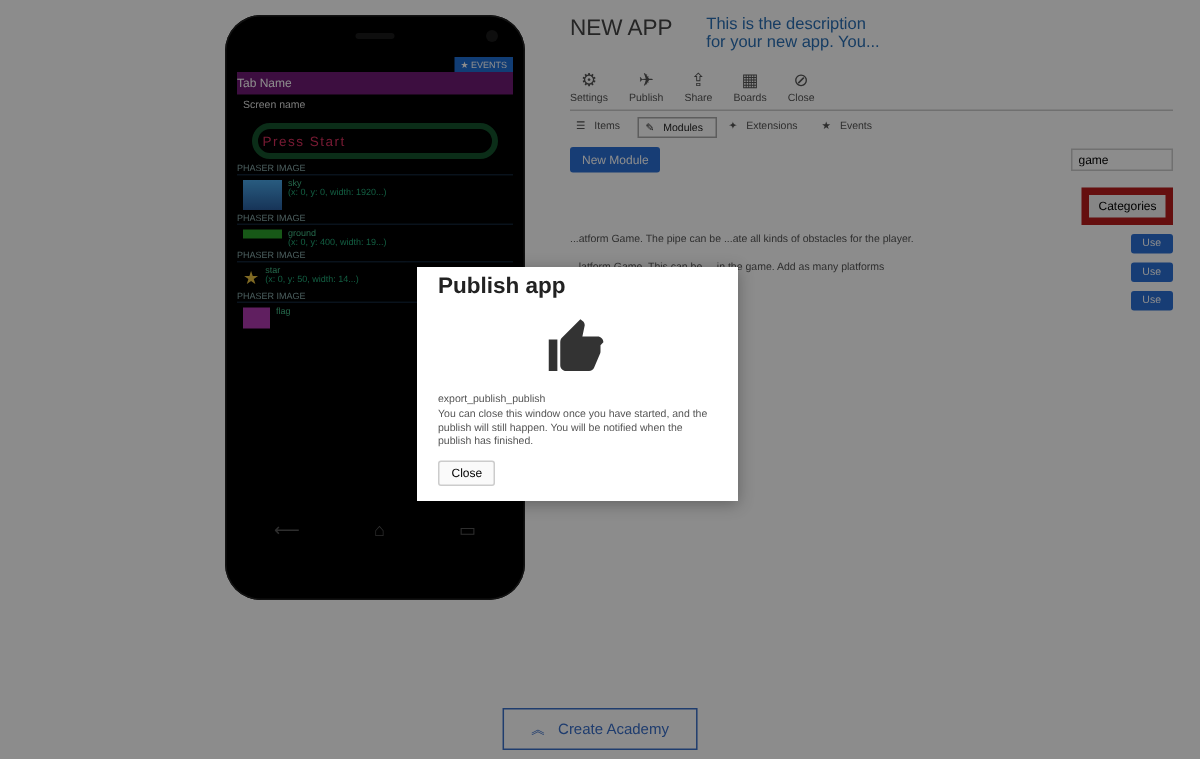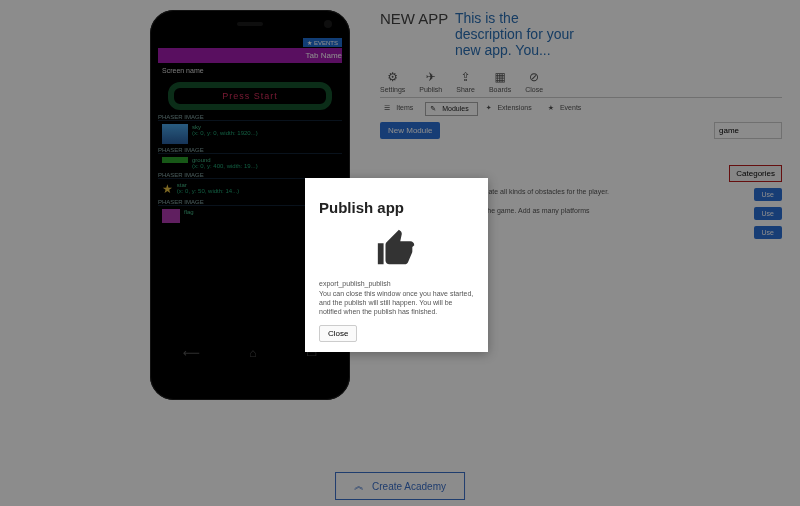--- a/index.html
+++ b/index.html
@@ -5,47 +5,47 @@
 *{box-sizing:border-box;margin:0;padding:0;font-family:Arial,Helvetica,sans-serif}
 body{background:#fff;width:800px;height:506px;overflow:hidden;position:relative}
 .overlay{position:absolute;inset:0;background:rgba(0,0,0,.45);z-index:10}
 .bg{position:absolute;inset:0;display:flex}
 .phone-col{width:370px;padding:10px 0 0 150px;position:relative}
 .phone{width:200px;height:390px;background:#000;border-radius:24px;position:relative;padding:28px 8px 34px 8px;box-shadow:0 0 0 1px #222 inset}
 .phone::before{content:"";position:absolute;top:12px;left:50%;width:26px;height:4px;background:#1a1a1a;border-radius:2px;transform:translateX(-50%)}
 .phone::after{content:"";position:absolute;top:10px;right:18px;width:8px;height:8px;background:#1a1a1a;border-radius:50%}
 .screen{background:#000;width:100%;height:100%;overflow:hidden;font-size:7px;color:#fff;position:relative}
 .evbadge{position:absolute;top:0;right:0;background:#1f6fd6;color:#fff;font-size:6px;padding:1px 4px}
-.tabname{background:#a21caf;color:#fff;font-size:8px;text-align:right;padding:3px 0;margin-top:10px}
+.tabname{background:#701a75;color:#fff;font-size:8px;text-align:left;padding:3px 0;margin-top:10px}
 .scrname{color:#ddd;font-size:7px;padding:4px}
-.press{margin:4px 10px;border:6px solid #14532d;border-radius:12px;padding:3px;text-align:center;color:#d8305d;font-size:9px;letter-spacing:1px}
+.press{margin:4px 10px;border:4px solid #14532d;border-radius:12px;padding:3px;text-align:left;color:#d8305d;font-size:9px;letter-spacing:1px}
 .pitem{display:flex;gap:4px;padding:3px 4px;align-items:flex-start}
 .plbl{color:#8aa;font-size:6px;width:100%;border-bottom:1px solid #123}
 .pimg{width:26px;height:20px}
 .ptxt{color:#4b8;font-size:6px}
 .navbar{position:absolute;bottom:6px;left:0;right:0;display:flex;justify-content:space-around;color:#555;font-size:12px}
 .right-col{flex:1;padding:10px 18px 0 10px;font-size:9px;color:#333}
 .apptitle{font-size:15px;color:#444;display:inline-block}
-.appdesc{display:inline-block;color:#2a6fb5;font-size:14px;vertical-align:top;margin-left:4px;width:120px}
+.appdesc{display:inline-block;color:#2a6fb5;font-size:11px;vertical-align:top;margin-left:20px;width:120px}
 .toolbar{display:flex;gap:14px;margin:8px 0 4px 0;border-bottom:1px solid #ccc;padding:4px 0;color:#555}
 .tool{display:flex;flex-direction:column;align-items:center;font-size:7px;gap:2px}
 .tool .ic{font-size:12px;color:#555}
 .subs{display:flex;gap:4px;font-size:7px;color:#555;margin-bottom:6px}
 .subs span{padding:2px 4px}
 .subs .act{border:1px solid #aaa;background:#fff;color:#222}
 .hint{font-size:8px;color:#444;text-align:center;padding:4px 8px;line-height:1.3}
-.modrow{display:flex;justify-content:space-between;margin:6px 0}
+.modrow{display:flex;justify-content:space-between;align-items:center;margin:6px 0}
 .btn-blue{background:#2a6fd6;color:#fff;font-size:8px;padding:4px 8px;border:none;border-radius:2px}
 .search{border:1px solid #ccc;font-size:8px;padding:2px 4px;width:68px}
-.catbtn{border:1px solid #b91c1c;font-size:8px;padding:3px 6px;background:#f4f4f4;float:right;margin-top:20px}
+.catbtn{border:5px solid #b91c1c;font-size:8px;padding:3px 6px;background:#f4f4f4;float:right;margin-top:4px}
 .module{font-size:7px;color:#555;margin:6px 0;display:flex;justify-content:space-between;align-items:flex-start;gap:8px}
 .module .txt{flex:1}
 .usebtn{background:#2a6fd6;color:#fff;font-size:7px;padding:3px 8px;border:none;border-radius:2px}
 .academy{position:absolute;bottom:6px;left:50%;transform:translateX(-50%);border:1px solid #3a6fc9;color:#3a6fc9;font-size:10px;padding:6px 18px;background:#fff;display:flex;align-items:center;gap:8px;z-index:5}
-.modal{position:absolute;z-index:20;left:305px;top:178px;width:183px;background:#fff;padding:21px 14px 10px 14px;box-shadow:0 2px 10px rgba(0,0,0,.3)}
+.modal{position:absolute;z-index:20;left:278px;top:178px;width:214px;background:#fff;padding:4px 14px 10px 14px;box-shadow:0 2px 10px rgba(0,0,0,.3)}
 .modal h2{font-size:15px;font-weight:bold;color:#222;margin-bottom:2px}
 .modal .exp{font-size:8px;color:#555}
 .thumb{display:block;margin:10px auto 8px auto}
 .modal .id{font-size:7px;color:#555}
 .modal p{font-size:7px;color:#555;line-height:1.3;margin:2px 0 6px 0}
 .closebtn{border:1px solid #ccc;background:#fafafa;font-size:8px;padding:3px 8px;border-radius:2px}
 </style>
 </head>
 <body>
 

